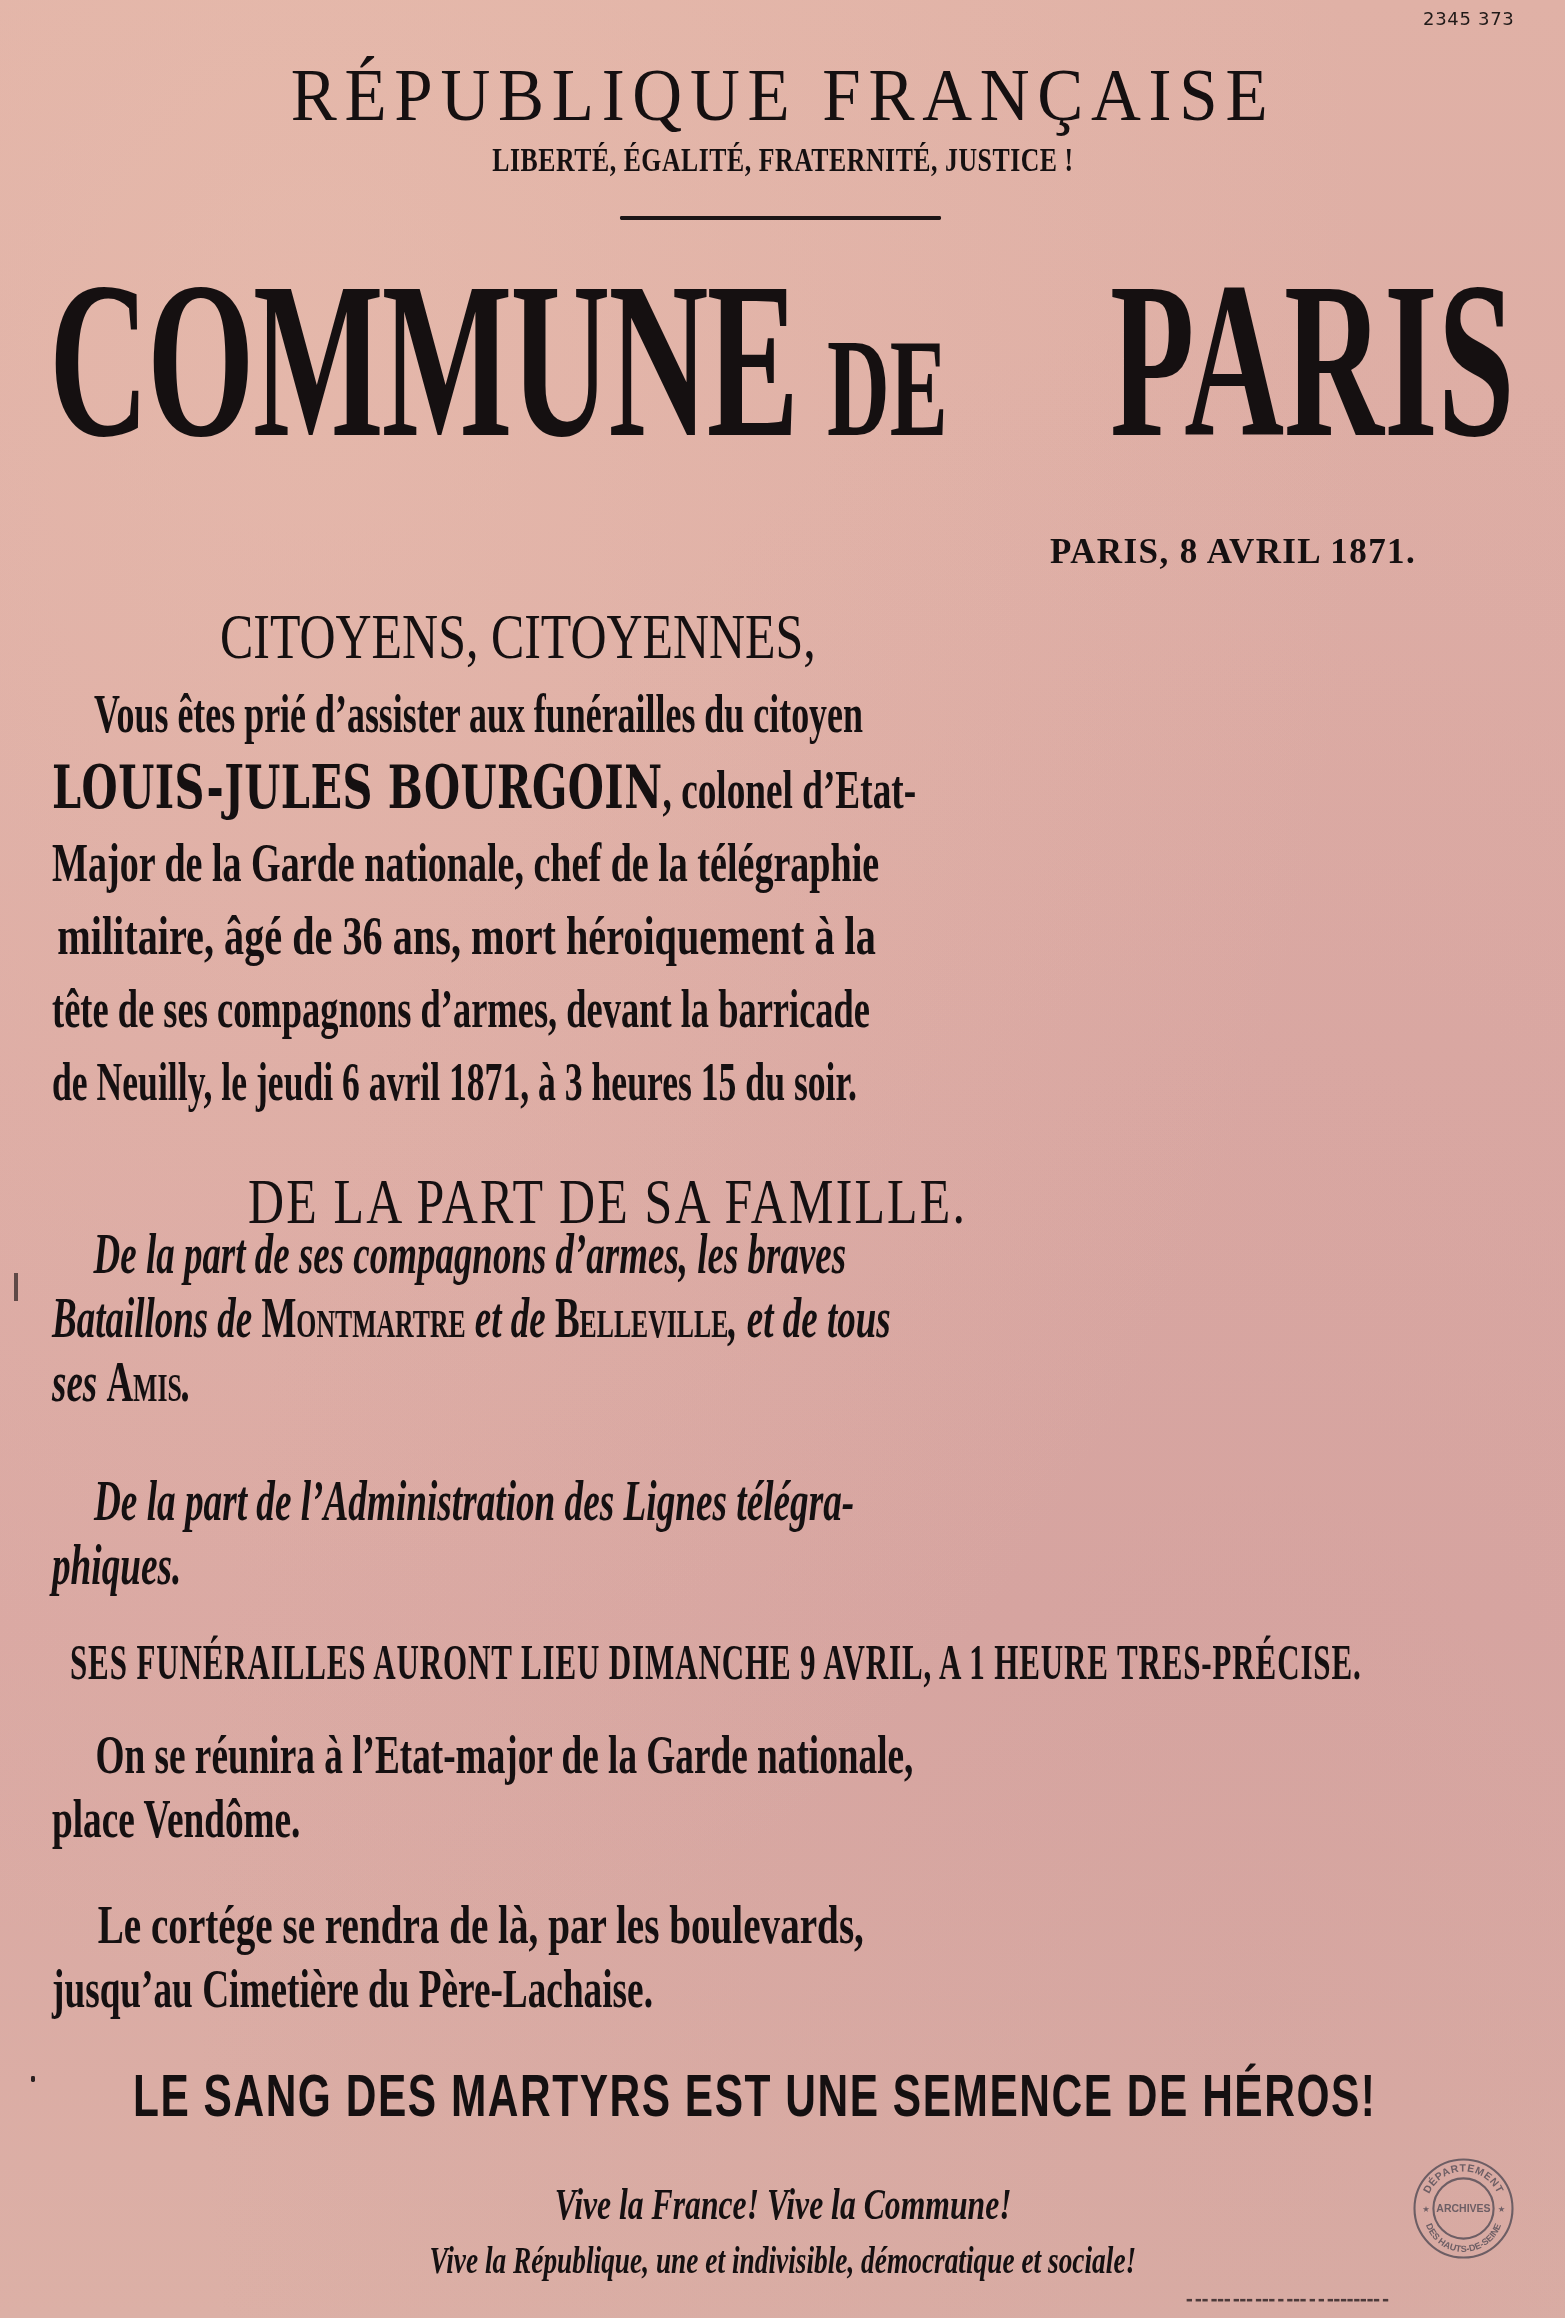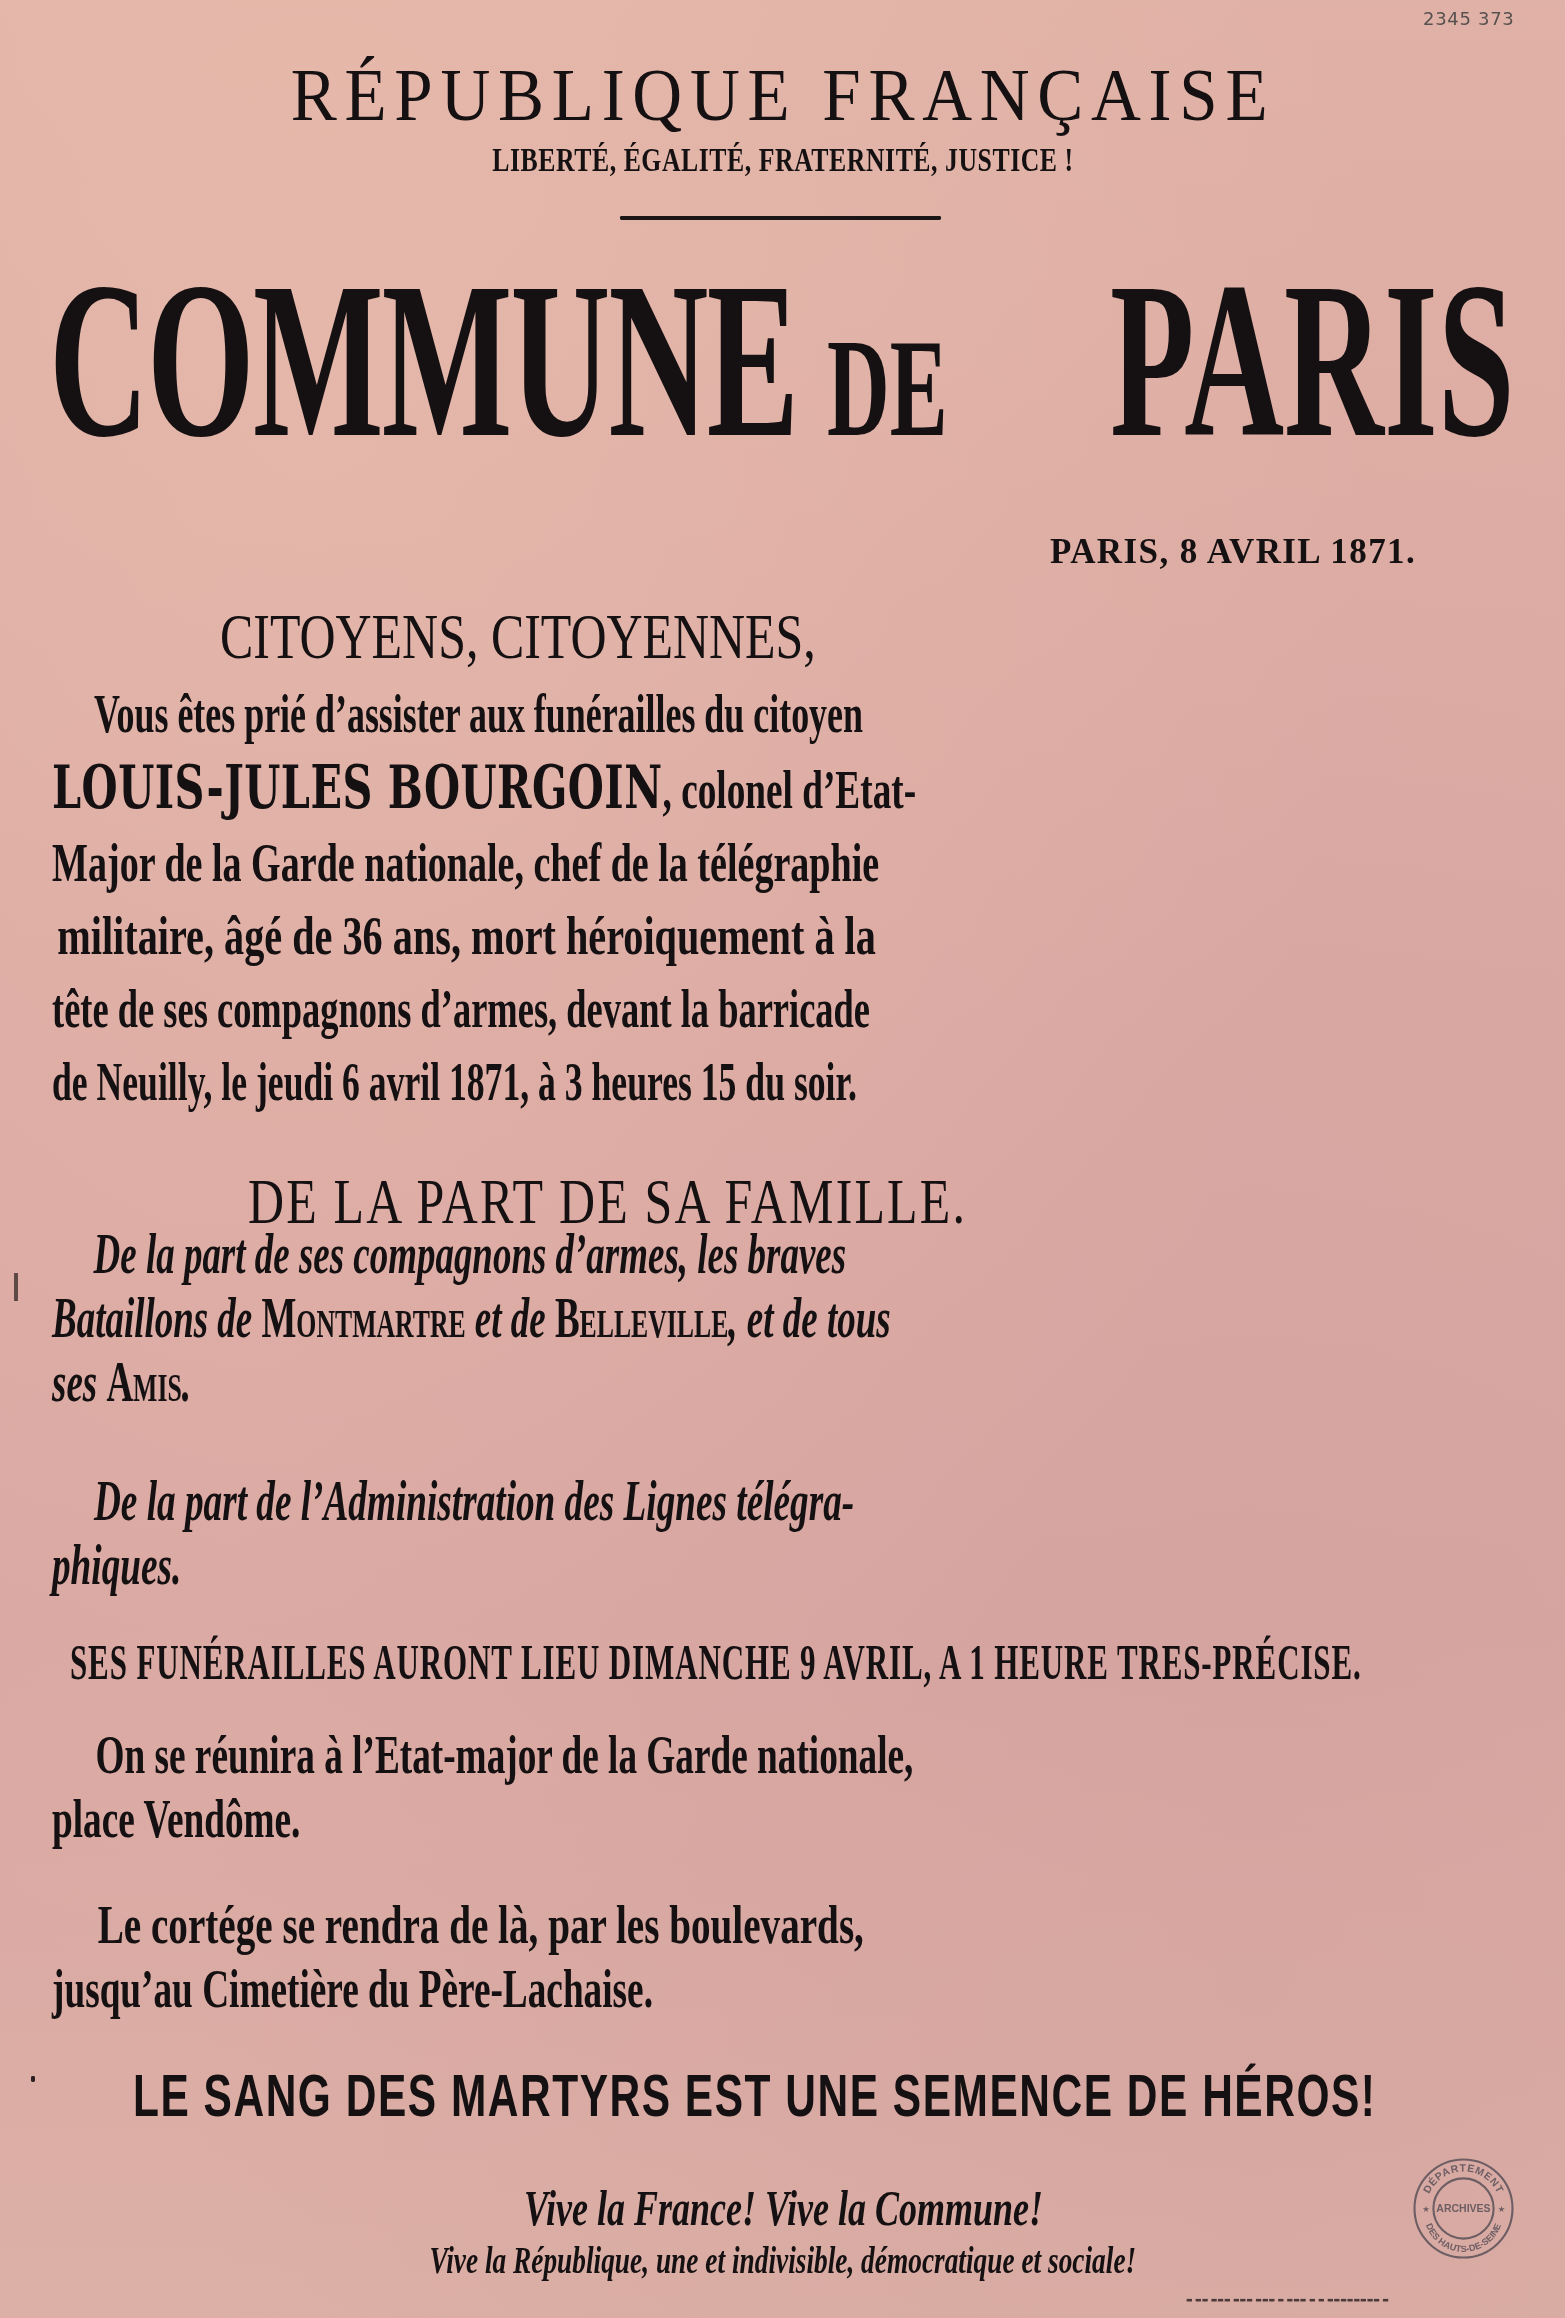--- a/index.html
+++ b/index.html
@@ -23,21 +23,21 @@
         radial-gradient(ellipse at 80% 85%, rgba(200,150,150,0.25), rgba(0,0,0,0) 60%),
         linear-gradient(180deg, #e0b1a6 0%, #dba9a3 45%, #d9a7a2 70%, #dcb0a6 100%);
     }
     .abs { position: absolute; }
     .center { left: 0; right: 0; text-align: center; }
 
     .archive-number {
       left: 1423px; top: 8.4px;
       font-family: "DejaVu Sans", sans-serif;
       font-size: 18px;
-      color: #404040;
+      color: #000000;
       letter-spacing: 0.7px;
       opacity: 0.85;
     }
 
     .republic {
       top: 57px;
       font-family: "Liberation Serif", serif;
       font-size: 75px;
       letter-spacing: 8.4px;
       transform: scaleX(0.92);
@@ -174,21 +174,21 @@
       transform: scaleX(0.72);
       transform-origin: left top;
       white-space: nowrap;
       letter-spacing: 2.1px;
     }
     .vive1 {
       top: 2183px;
       font-family: "Liberation Serif", serif;
       font-style: italic;
       font-weight: bold;
-      font-size: 50px;
+      font-size: 44px;
       line-height: 1;
     }
     .vive2 {
       top: 2241px;
       font-family: "Liberation Serif", serif;
       font-style: italic;
       font-weight: bold;
       font-size: 38px;
       line-height: 1;
     }

